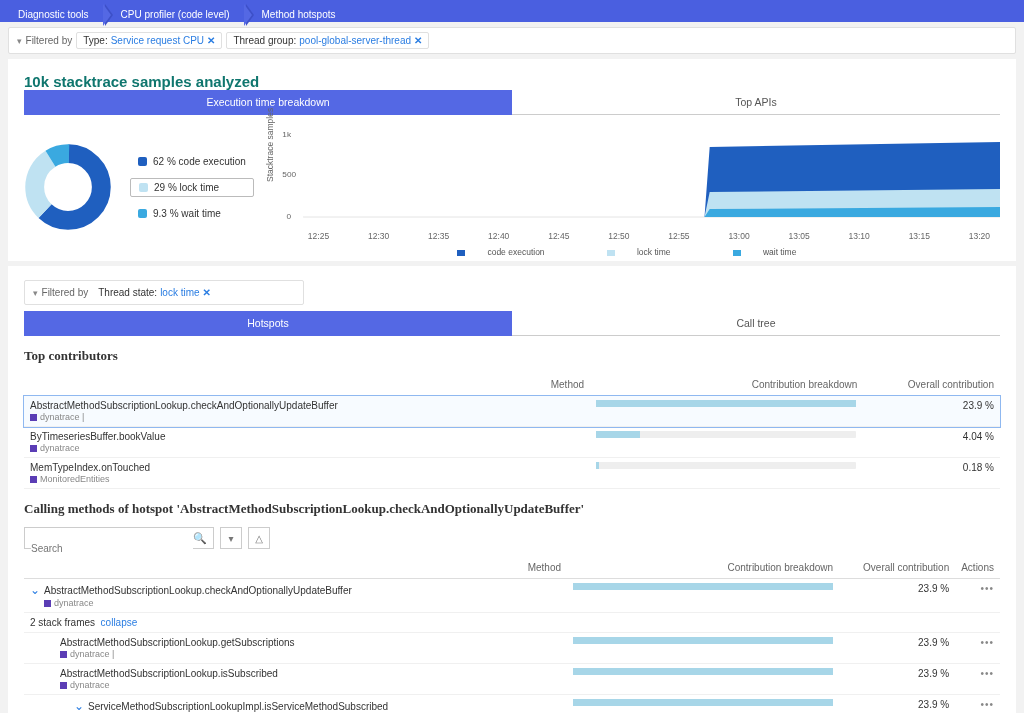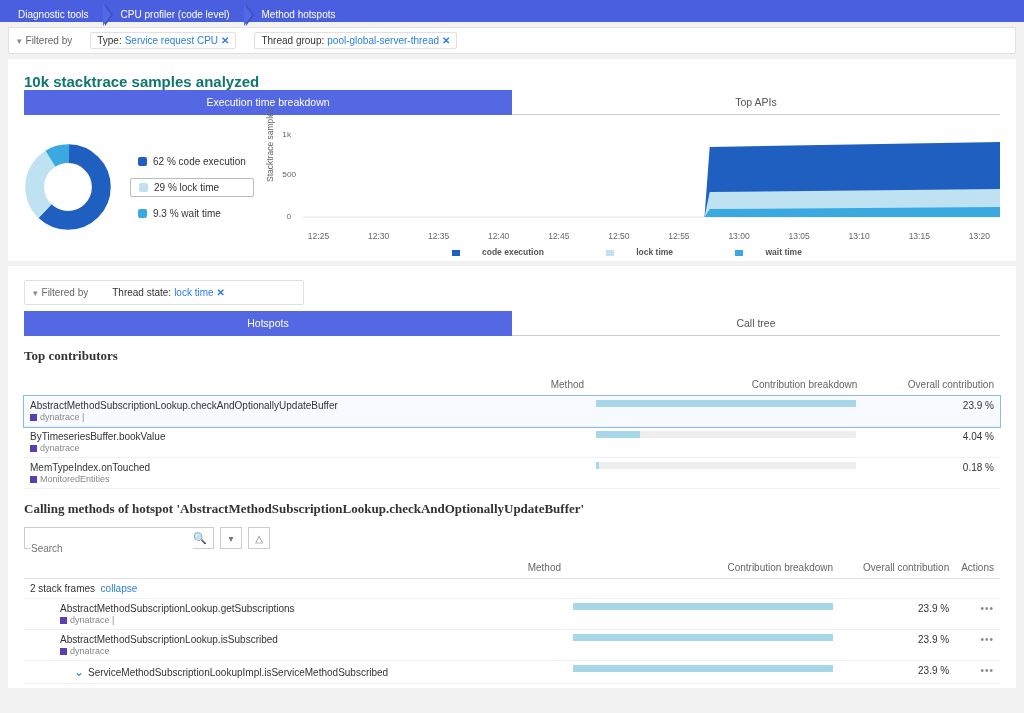--- a/index.html
+++ b/index.html
@@ -2,21 +2,21 @@
 <html><head>
 <meta charset="utf-8">
 <style>
 * { box-sizing: border-box; margin: 0; padding: 0; }
 body { font-family: -apple-system, BlinkMacSystemFont, "Segoe UI", Arial, sans-serif; font-size: 11px; color: #333; background: #f2f2f2; width: 1024px; }
 .breadcrumb { background: #4a5fe0; display: flex; height: 22px; align-items: center; }
 .crumb { position: relative; padding: 0 14px 0 18px; color: #fff; font-size: 10px; height: 14px; line-height: 22px; cursor: pointer; }
 .crumb::after { content: ""; position: absolute; right: -8px; top: 0; width: 0; height: 0; border-top: 11px solid transparent; border-bottom: 11px solid transparent; border-left: 8px solid #5468e4; z-index: 1; }
 .crumb::before { content: ""; position: absolute; right: -10px; top: 0; width: 0; height: 0; border-top: 11px solid transparent; border-bottom: 11px solid transparent; border-left: 8px solid #3d50c8; z-index: 1; }
 .crumb-last::after, .crumb-last::before { display:none; }
-.filter-bar { background: #fff; border: 1px solid #e0e0e0; margin: 5px 8px; padding: 4px 8px; display: flex; align-items: center; gap: 18px; border-radius: 2px; }
+.filter-bar { background: #fff; border: 1px solid #e0e0e0; margin: 5px 8px; padding: 4px 8px; display: flex; align-items: center; gap: 4px; border-radius: 2px; }
 .filter-label { color: #666; font-size: 10px; display: flex; align-items: center; gap: 4px; }
 .filter-chip { border: 1px solid #e0e0e0; padding: 2px 6px; font-size: 10px; display: inline-flex; align-items: center; gap: 3px; border-radius: 2px; }
 .filter-chip .val { color: #2a7de2; }
 .filter-chip .x { color: #2a7de2; font-weight: bold; cursor: pointer; }
 .section { background: #fff; margin: 5px 8px; padding: 14px 16px; }
 .title-lg { font-size: 15px; font-weight: 600; color: #0f766e; }
 .tabs { display: flex; margin-bottom: 12px; }
 .tab { flex: 1; text-align: center; padding: 6px; font-size: 10.5px; border-bottom: 1px solid #ccc; cursor: pointer; }
 .tab.active { background: #5468e4; color: #fff; border: none; font-weight: 500; }
 .tab:not(.active) { color: #555; }
@@ -25,21 +25,21 @@
 .donut { width: 88px; height: 88px; position: relative; }
 .legend { display: flex; flex-direction: column; gap: 8px; }
 .legend-item { display: flex; align-items: center; gap: 6px; font-size: 10px; padding: 3px 8px; }
 .legend-item.selected { border: 1px solid #bbb; border-radius: 2px; }
 .swatch { width: 9px; height: 9px; border-radius: 2px; }
 .chart-area { flex: 1; position: relative; height: 120px; }
 .chart-svg { width: 100%; height: 100px; }
 .chart-ylbl { position: absolute; left: -4px; top: 50%; transform: rotate(-90deg) translateX(10px); transform-origin: left center; font-size: 8.5px; color: #666; }
 .chart-xticks { display: flex; justify-content: space-between; font-size: 8.5px; color: #666; padding: 2px 10px 0 34px; }
 .chart-legend { text-align: center; font-size: 8.5px; color: #555; margin-top: 6px; }
-.chart-legend span { margin: 0 20px; font-weight: bold; }
+.chart-legend span { margin: 0 20px; }
 .mini-sw { display:inline-block; width:8px; height:6px; margin-right:2px; vertical-align:middle; }
 .sub-tabs { display: flex; margin-top: 4px; }
 .title-md { font-size: 13px; font-weight: 600; margin: 12px 0 10px; font-family: Liberation Serif, serif; }
 .data-table { width: 100%; border-collapse: collapse; }
 .data-table th { text-align: right; font-size: 10px; font-weight: 500; color: #666; padding: 5px 6px; border-bottom: 1px solid #ddd; }
 .data-table th.r, .data-table td.r { text-align: right; }
 .data-table td { font-size: 10px; padding: 4px 6px; border-bottom: 1px solid #f0f0f0; vertical-align: top; }
 .data-table tr.sel td { background: #f7fbff; }
 .data-table tr.sel { outline: 1px solid #8fb8f0; }
 .method-name { font-size: 10px; }
@@ -240,20 +240,33 @@
     <thead>
         <tr>
       <th style="width:56%">Method</th>
       <th style="width:26%">Contribution breakdown</th>
       <th class="r" style="width:12%">Overall contribution</th>
       <th class="r">Actions</th>
     </tr>
       </thead>
     <tbody>
       <tr>
+        <td class="method-cell"><span class="expander">⌄</span><span class="method-name">AbstractMethodSubscriptionLookup.checkAndOptionallyUpdateBuffer</span><div class="pkg" style="padding-left:14px">
+              <span class="pkg-sq"></span>
+              <span>dynatrace</span>
+            </div></td>
+        <td>
+            <div class="bar-bg">
+              <div class="bar-fg" style="width:100%"></div>
+            </div>
+          </td>
+        <td class="r">23.9 %</td>
+        <td class="r"><span class="actions-dots">•••</span></td>
+      </tr>
+      <tr>
           <td colspan="4" class="stack-label"><span>2 stack frames</span>&nbsp;&nbsp;<span class="collapse-link">collapse</span></td>
         </tr>
       <tr class="indent-1">
         <td class="method-cell"><span class="method-name">AbstractMethodSubscriptionLookup.getSubscriptions</span><div class="pkg">
               <span class="pkg-sq"></span>
               <span>dynatrace |</span>
             </div></td>
         <td>
             <div class="bar-bg">
               <div class="bar-fg" style="width:100%"></div>

